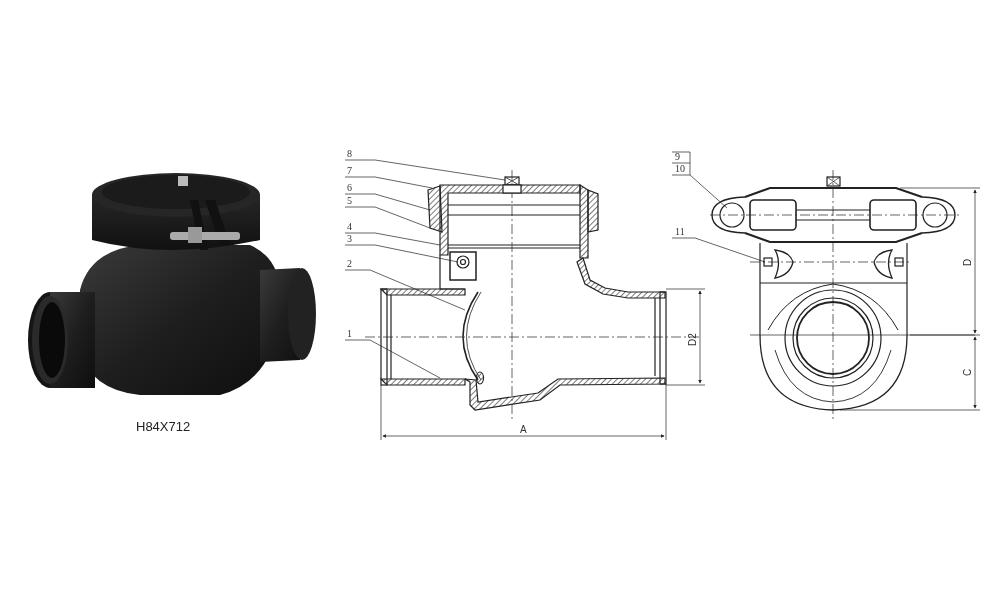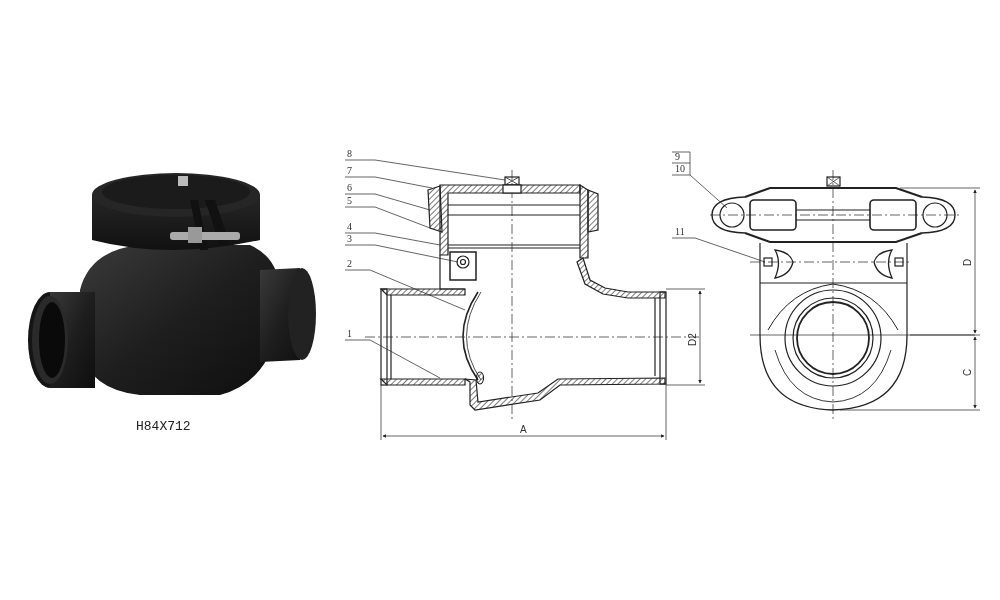--- a/index.html
+++ b/index.html
@@ -1,18 +1,18 @@
 <!DOCTYPE html>
 <html><head>
   <meta charset="utf-8">
   <style>
     html, body { margin: 0; padding: 0; background: #ffffff; }
     body { width: 1000px; height: 600px; position: relative; overflow: hidden; font-family: "Liberation Sans", sans-serif; }
     .photo { position: absolute; left: 20px; top: 150px; width: 300px; height: 260px; }
-    .model-label { position: absolute; left: 136px; top: 419px; font-size: 13px; color: #222; font-family: Liberation Mono, monospace; }
+    .model-label { position: absolute; left: 136px; top: 419px; font-size: 13px; color: #222; font-family: Liberation Sans, sans-serif; }
     .drawing { position: absolute; left: 0; top: 0; width: 1000px; height: 600px; }
     .callout { font-family: "Liberation Serif", serif; font-size: 10px; fill: #333; }
     .dim { font-family: "Liberation Sans", sans-serif; font-size: 10px; fill: #333; }
   </style>
 </head>
 <body>
 
 <svg class="photo" viewBox="0 0 300 260" xmlns="http://www.w3.org/2000/svg">
   <defs>
     <linearGradient id="bodyG" x1="0" y1="0" x2="1" y2="1">

